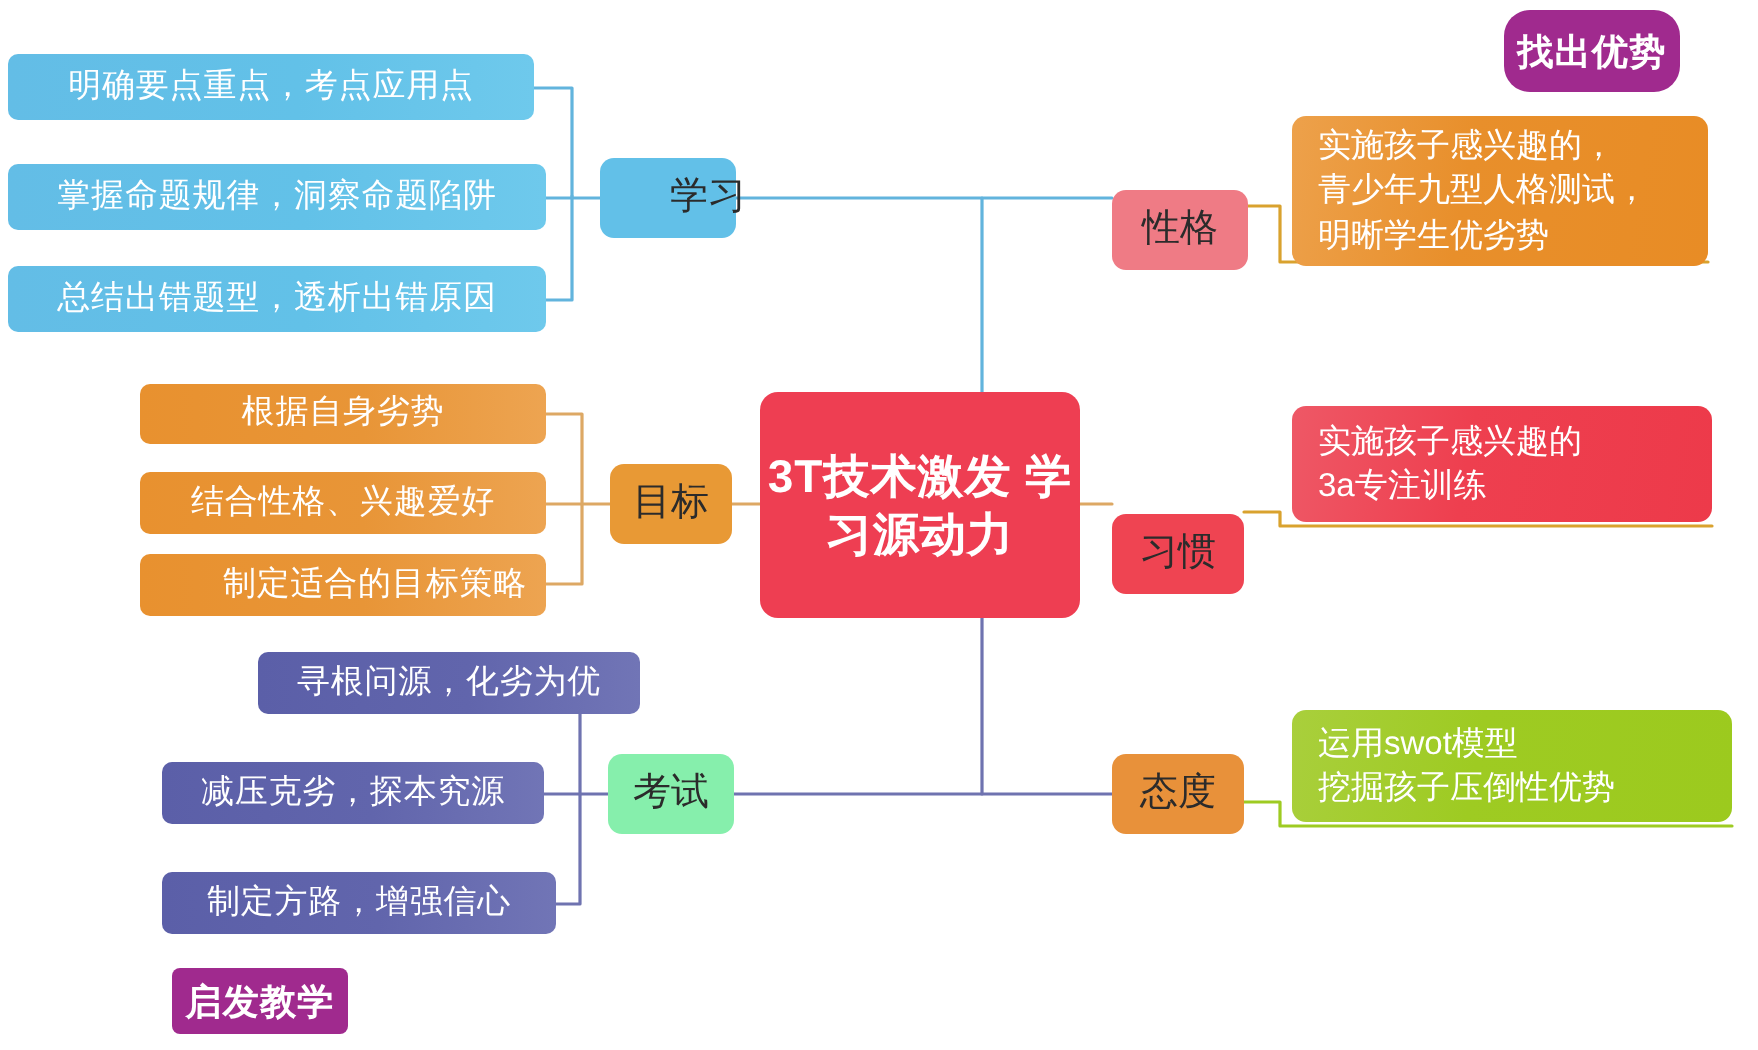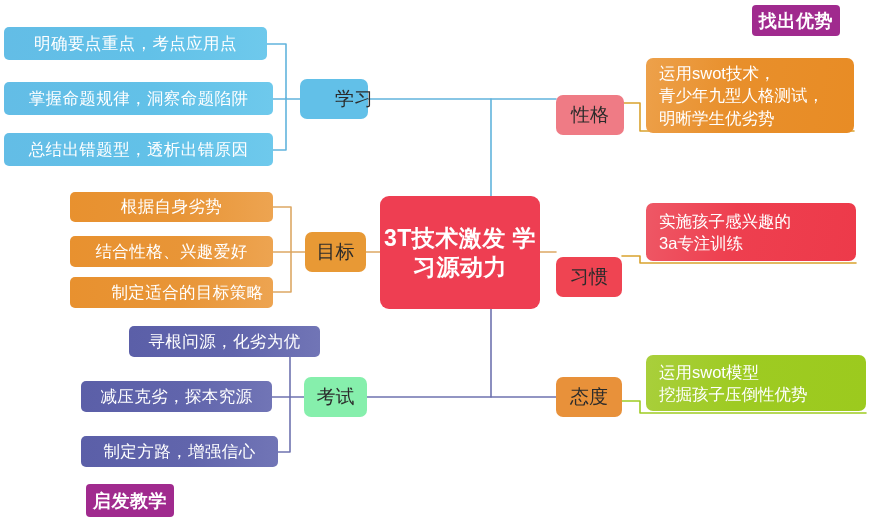--- a/index.html
+++ b/index.html
@@ -188,33 +188,33 @@
     <span>性格</span>
   </div>
   <div class="node branch red" style="left:556px;top:232px;width:66px;height:40px;margin-top:25px;">
     <span>习惯</span>
   </div>
   <div class="node branch orange2" style="left:556px;top:377px;width:66px;height:40px;">
     <span>态度</span>
   </div>
 
   <div class="card orange" style="left:646px;top:58px;width:208px;height:75px;">
-    <span>运用swot技术，
+    <span>实施孩子感兴趣的，
 青少年九型人格测试，
 明晰学生优劣势</span>
   </div>
   <div class="card red" style="left:646px;top:203px;width:210px;height:58px;">
     <span>实施孩子感兴趣的
 3a专注训练</span>
   </div>
   <div class="card green" style="left:646px;top:355px;width:220px;height:56px;">
     <span>运用swot模型
 挖掘孩子压倒性优势</span>
   </div>
 
-  <div class="badge" style="left:752px;top:5px;width:88px;height:31px;">
+  <div class="badge" style="left:752px;top:5px;width:88px;height:41px;border-radius:13px;">
     <span>找出优势</span>
   </div>
   <div class="badge" style="left:86px;top:484px;width:88px;height:33px;">
     <span>启发教学</span>
   </div>
 
 </div>
 
 </body></html>

